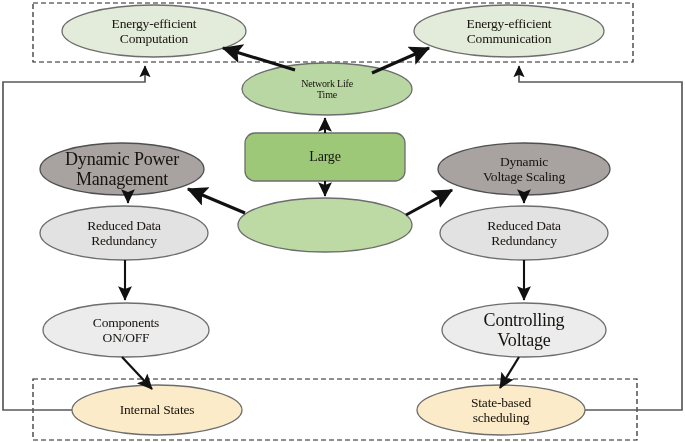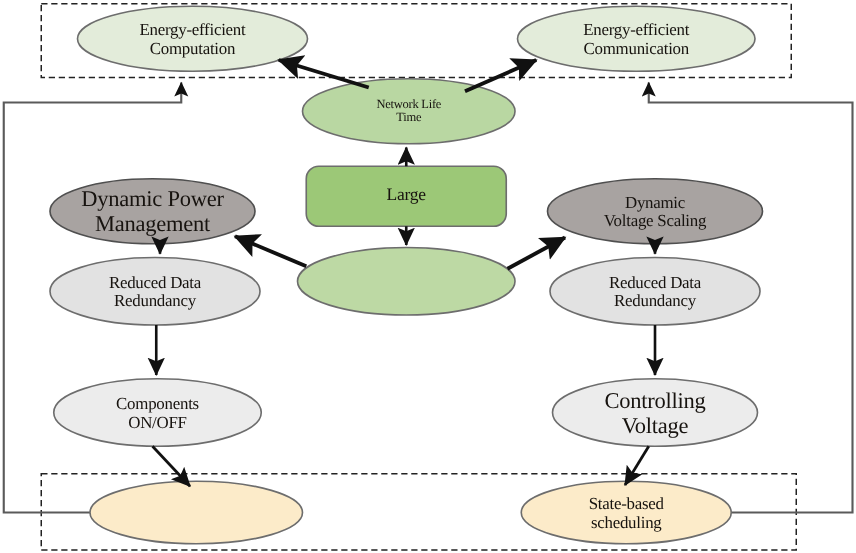--- a/index.html
+++ b/index.html
@@ -163,19 +163,22 @@
   <div class="node-label" style="left:43px; top:303px; width:166px; height:54px; font-size:13.5px;">
     <span class="lbl-in">Components
 ON/OFF</span>
   </div>
 
   <div class="node-label" style="left:442px; top:303px; width:164px; height:54px; font-size:18px;">
     <span class="lbl-in">Controlling
 Voltage</span>
   </div>
 
+  <div class="node-label" style="left:72px; top:385px; width:170px; height:50px; font-size:13.5px;">
+    <span class="lbl-in">Internal States</span>
+  </div>
 
   <div class="node-label" style="left:417px; top:385px; width:168px; height:50px; font-size:13.5px;">
     <span class="lbl-in">State-based
 scheduling</span>
   </div>
 
 </div>
 
 </body></html>

